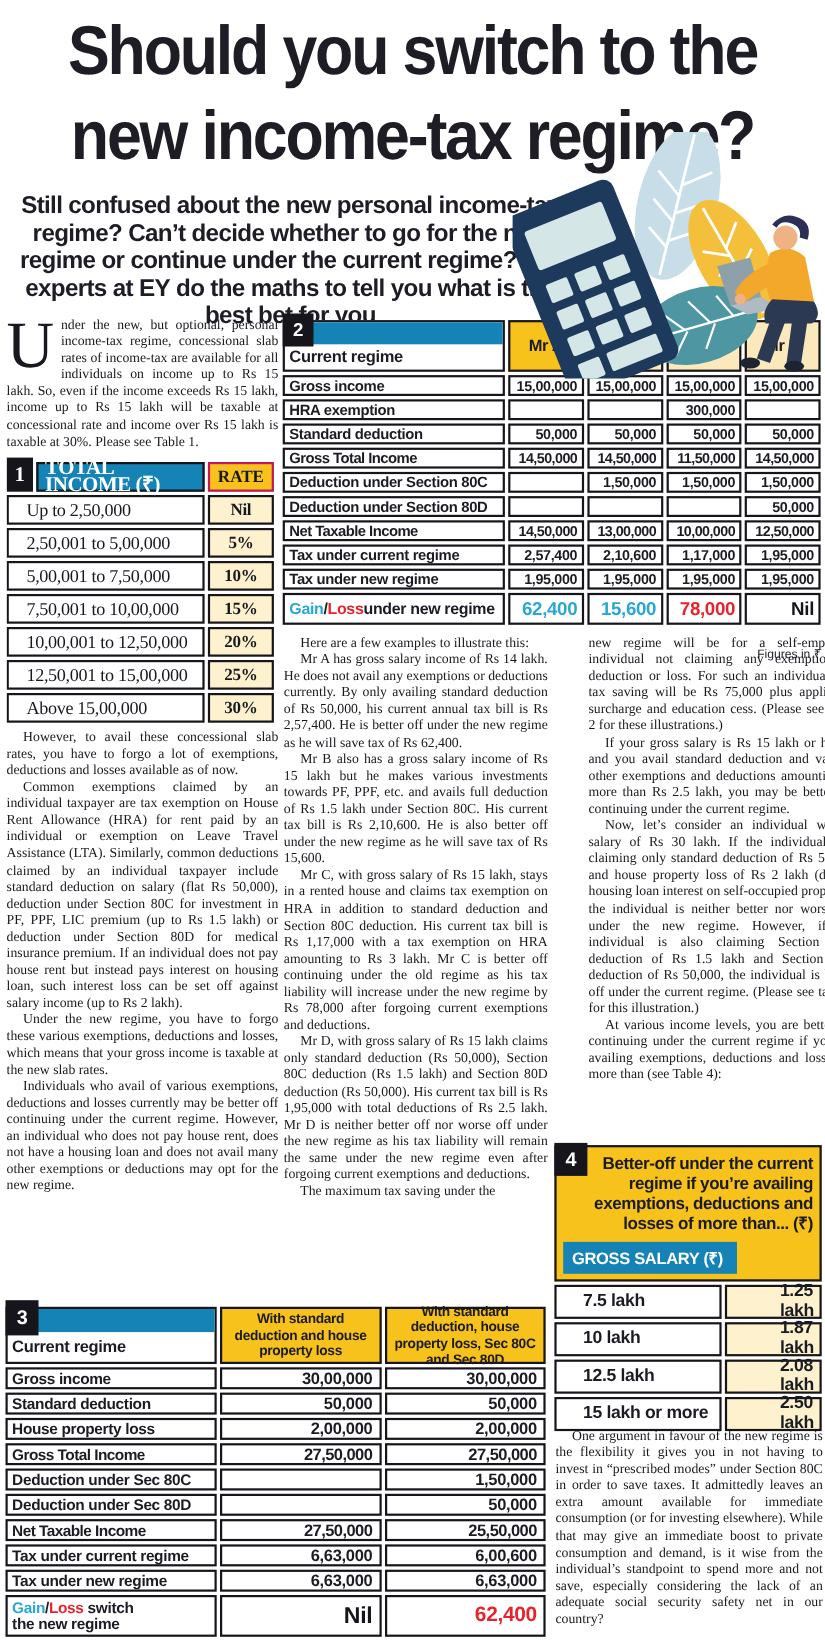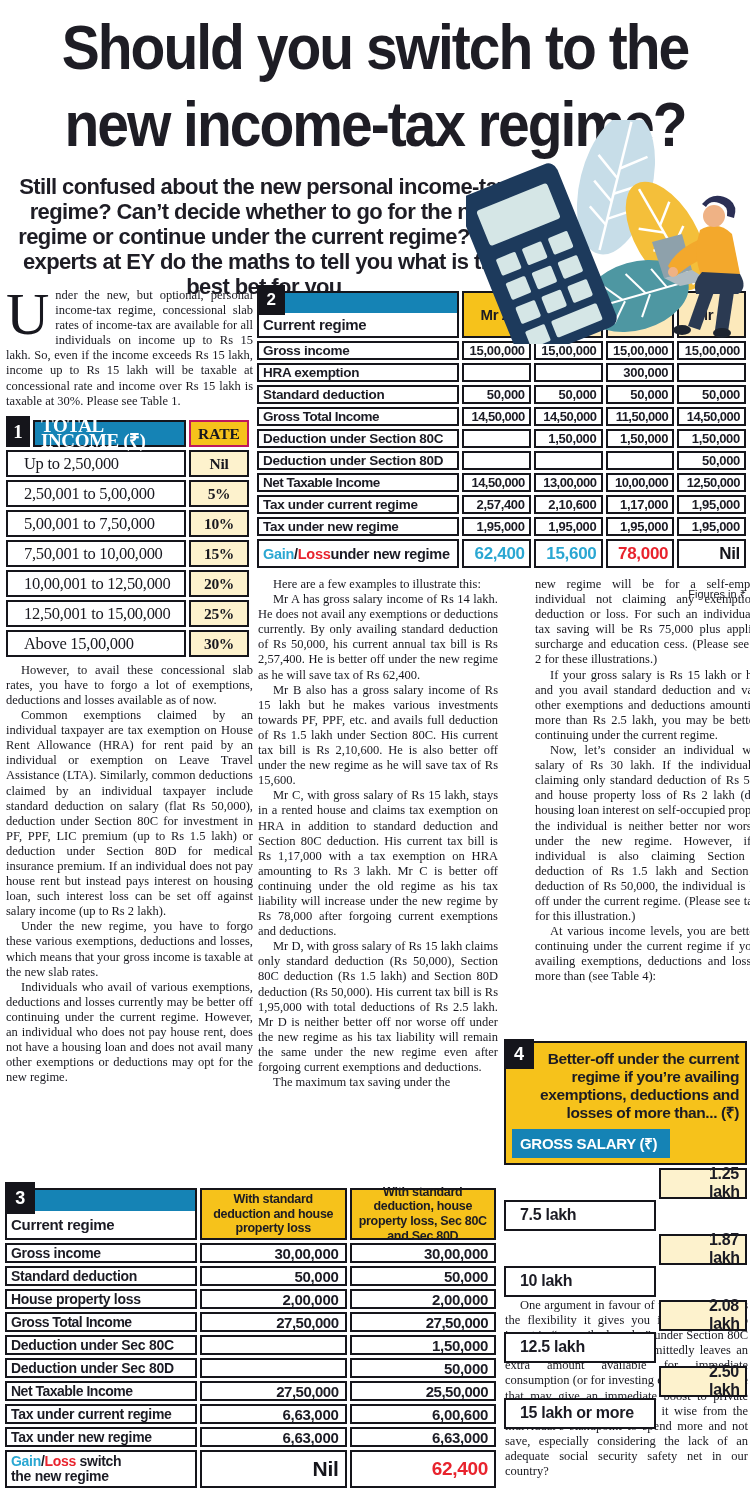--- a/index.html
+++ b/index.html
@@ -89,21 +89,21 @@
   
   #t4 { position:absolute; left:504px; top:1041px; width:243px; z-index:2; }
   #t4 .goldblock { position:relative; border:2px solid #15151b; background:#f6c21b;
                    padding:7px 6px 5px 30px; display:block; }
   #t4 .numbox { left:-2px; top:-4px; width:30px; height:30px; font-size:18px; }
   #t4 .t4title { text-align:right; font-weight:bold; font-size:15.5px; line-height:1.16; letter-spacing:-0.4px; }
   #t4 .srow { margin:7px 0 0 -24px; }
   #t4 .t4blue { background:#1583b5; color:#fff; width:158px; height:29px; font-weight:bold; font-size:15px;
                 display:flex; align-items:center; padding-left:8px; letter-spacing:-0.3px; }
   #t4 .cell { height:31px;padding-left:48px; }
-  #t4 .t4lbl { flex:1; font-weight:bold; font-size:16px; padding-left:14px;margin-top:32px; }
+  #t4 .t4lbl { flex:1; font-weight:bold; font-size:16px; padding-left:24px; }
   #t4 .t4val { width:88px; flex:none; background:#fdf2cd; font-weight:bold; font-size:16px; justify-content:center; }
 
   .bold-row .lbl2, .bold-row .lbl3, .bold-row .val { letter-spacing:-0.5px; }
 </style>
 </head>
 <body>
 
 <div class="page">
 
   <h1 class="headline">

